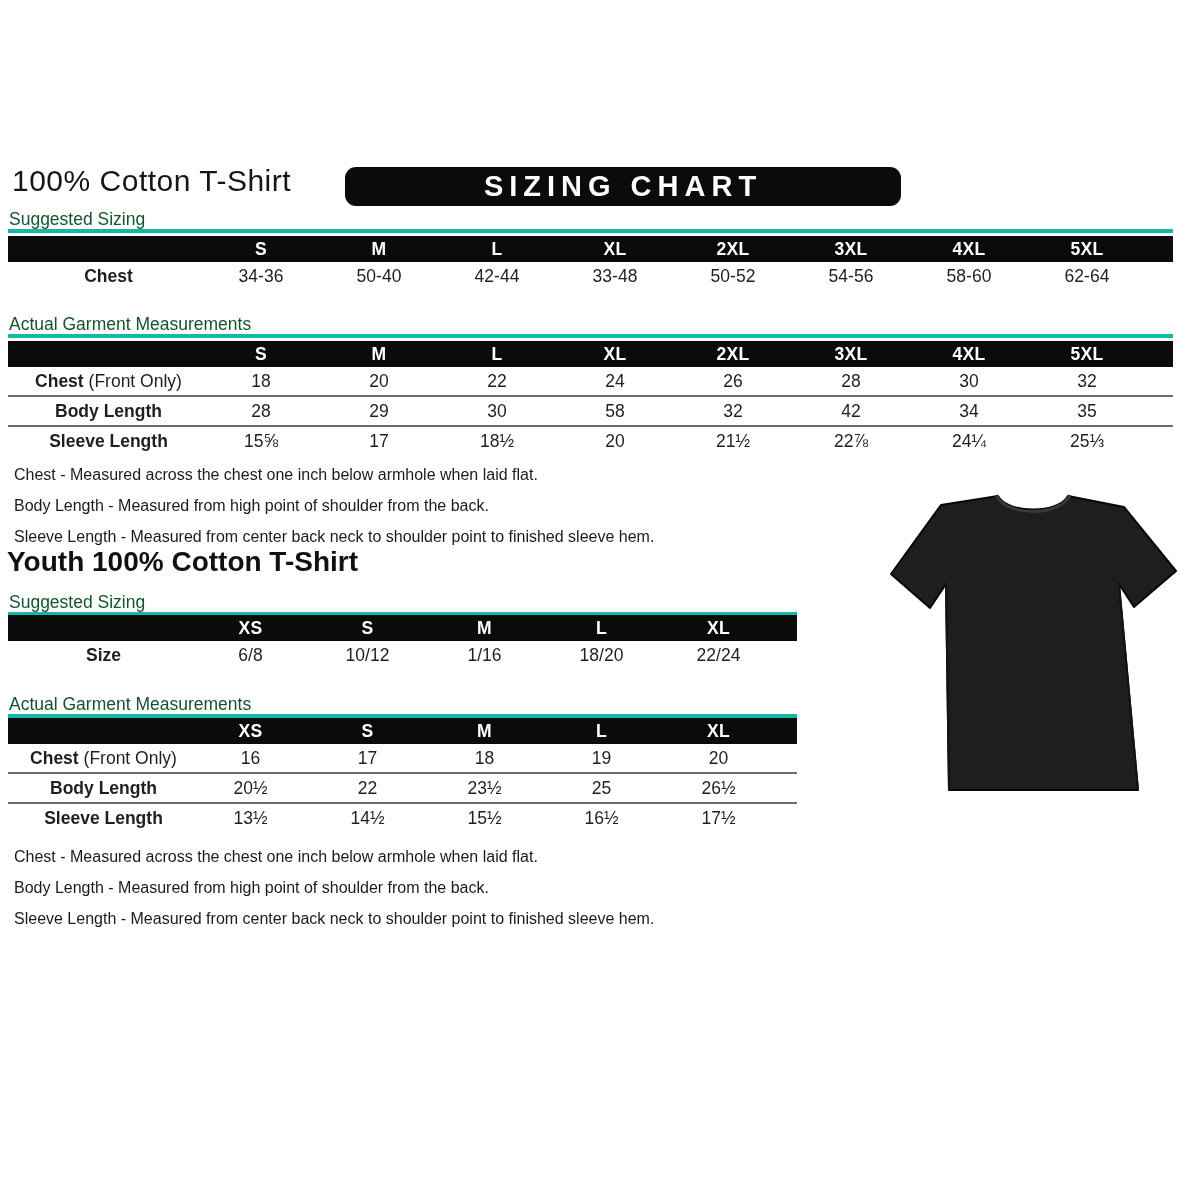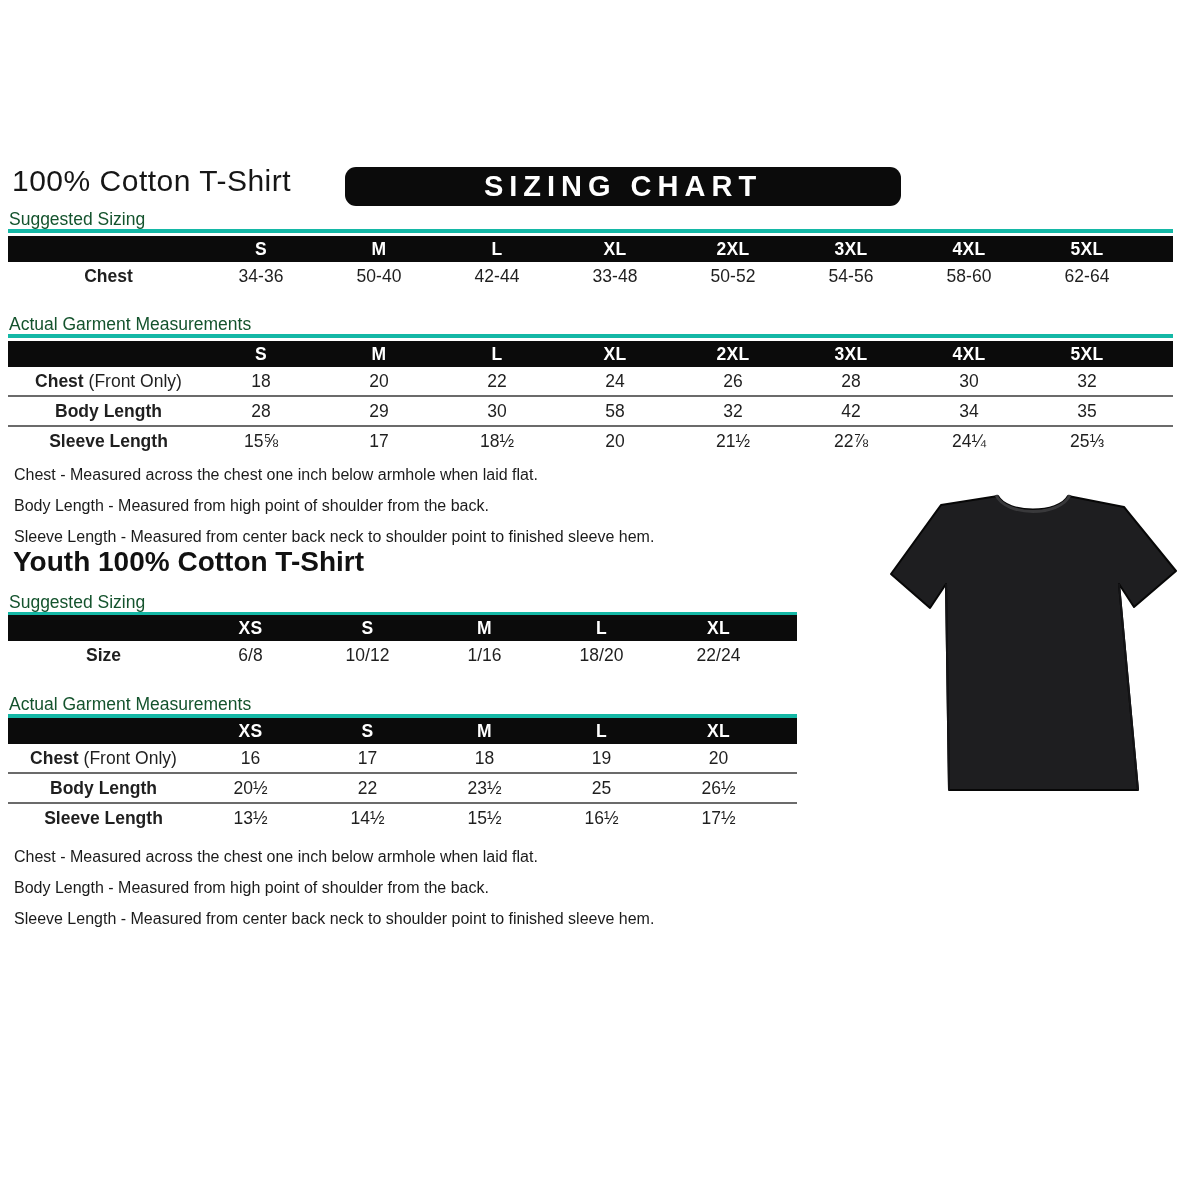--- a/index.html
+++ b/index.html
@@ -4,21 +4,21 @@
 <style>
   html,body{margin:0;padding:0;background:#fff;}
   .page{
     position:relative;width:1200px;height:1200px;background:#ffffff;
     font-family:"Liberation Sans", sans-serif;color:#1a1a1a;overflow:hidden;padding-left:44px;
   }
   .abs{position:absolute;}
 
   
   .main-title{left:12px;top:164px;font-size:30px;font-weight:400;letter-spacing:0.5px;color:#161616;}
-  .youth-title{left:13px;top:546px;font-size:28px;font-weight:700;color:#111;}
+  .youth-title{left:7px;top:546px;font-size:28px;font-weight:700;color:#111;}
 
   
   .banner{
     left:345px;top:167px;width:556px;height:39px;background:#0b0b0b;
     display:flex;align-items:center;justify-content:center;
     color:#fff;font-size:29px;font-weight:700;letter-spacing:6px;border-radius:11px;
   }
 
   
   .seclabel{

